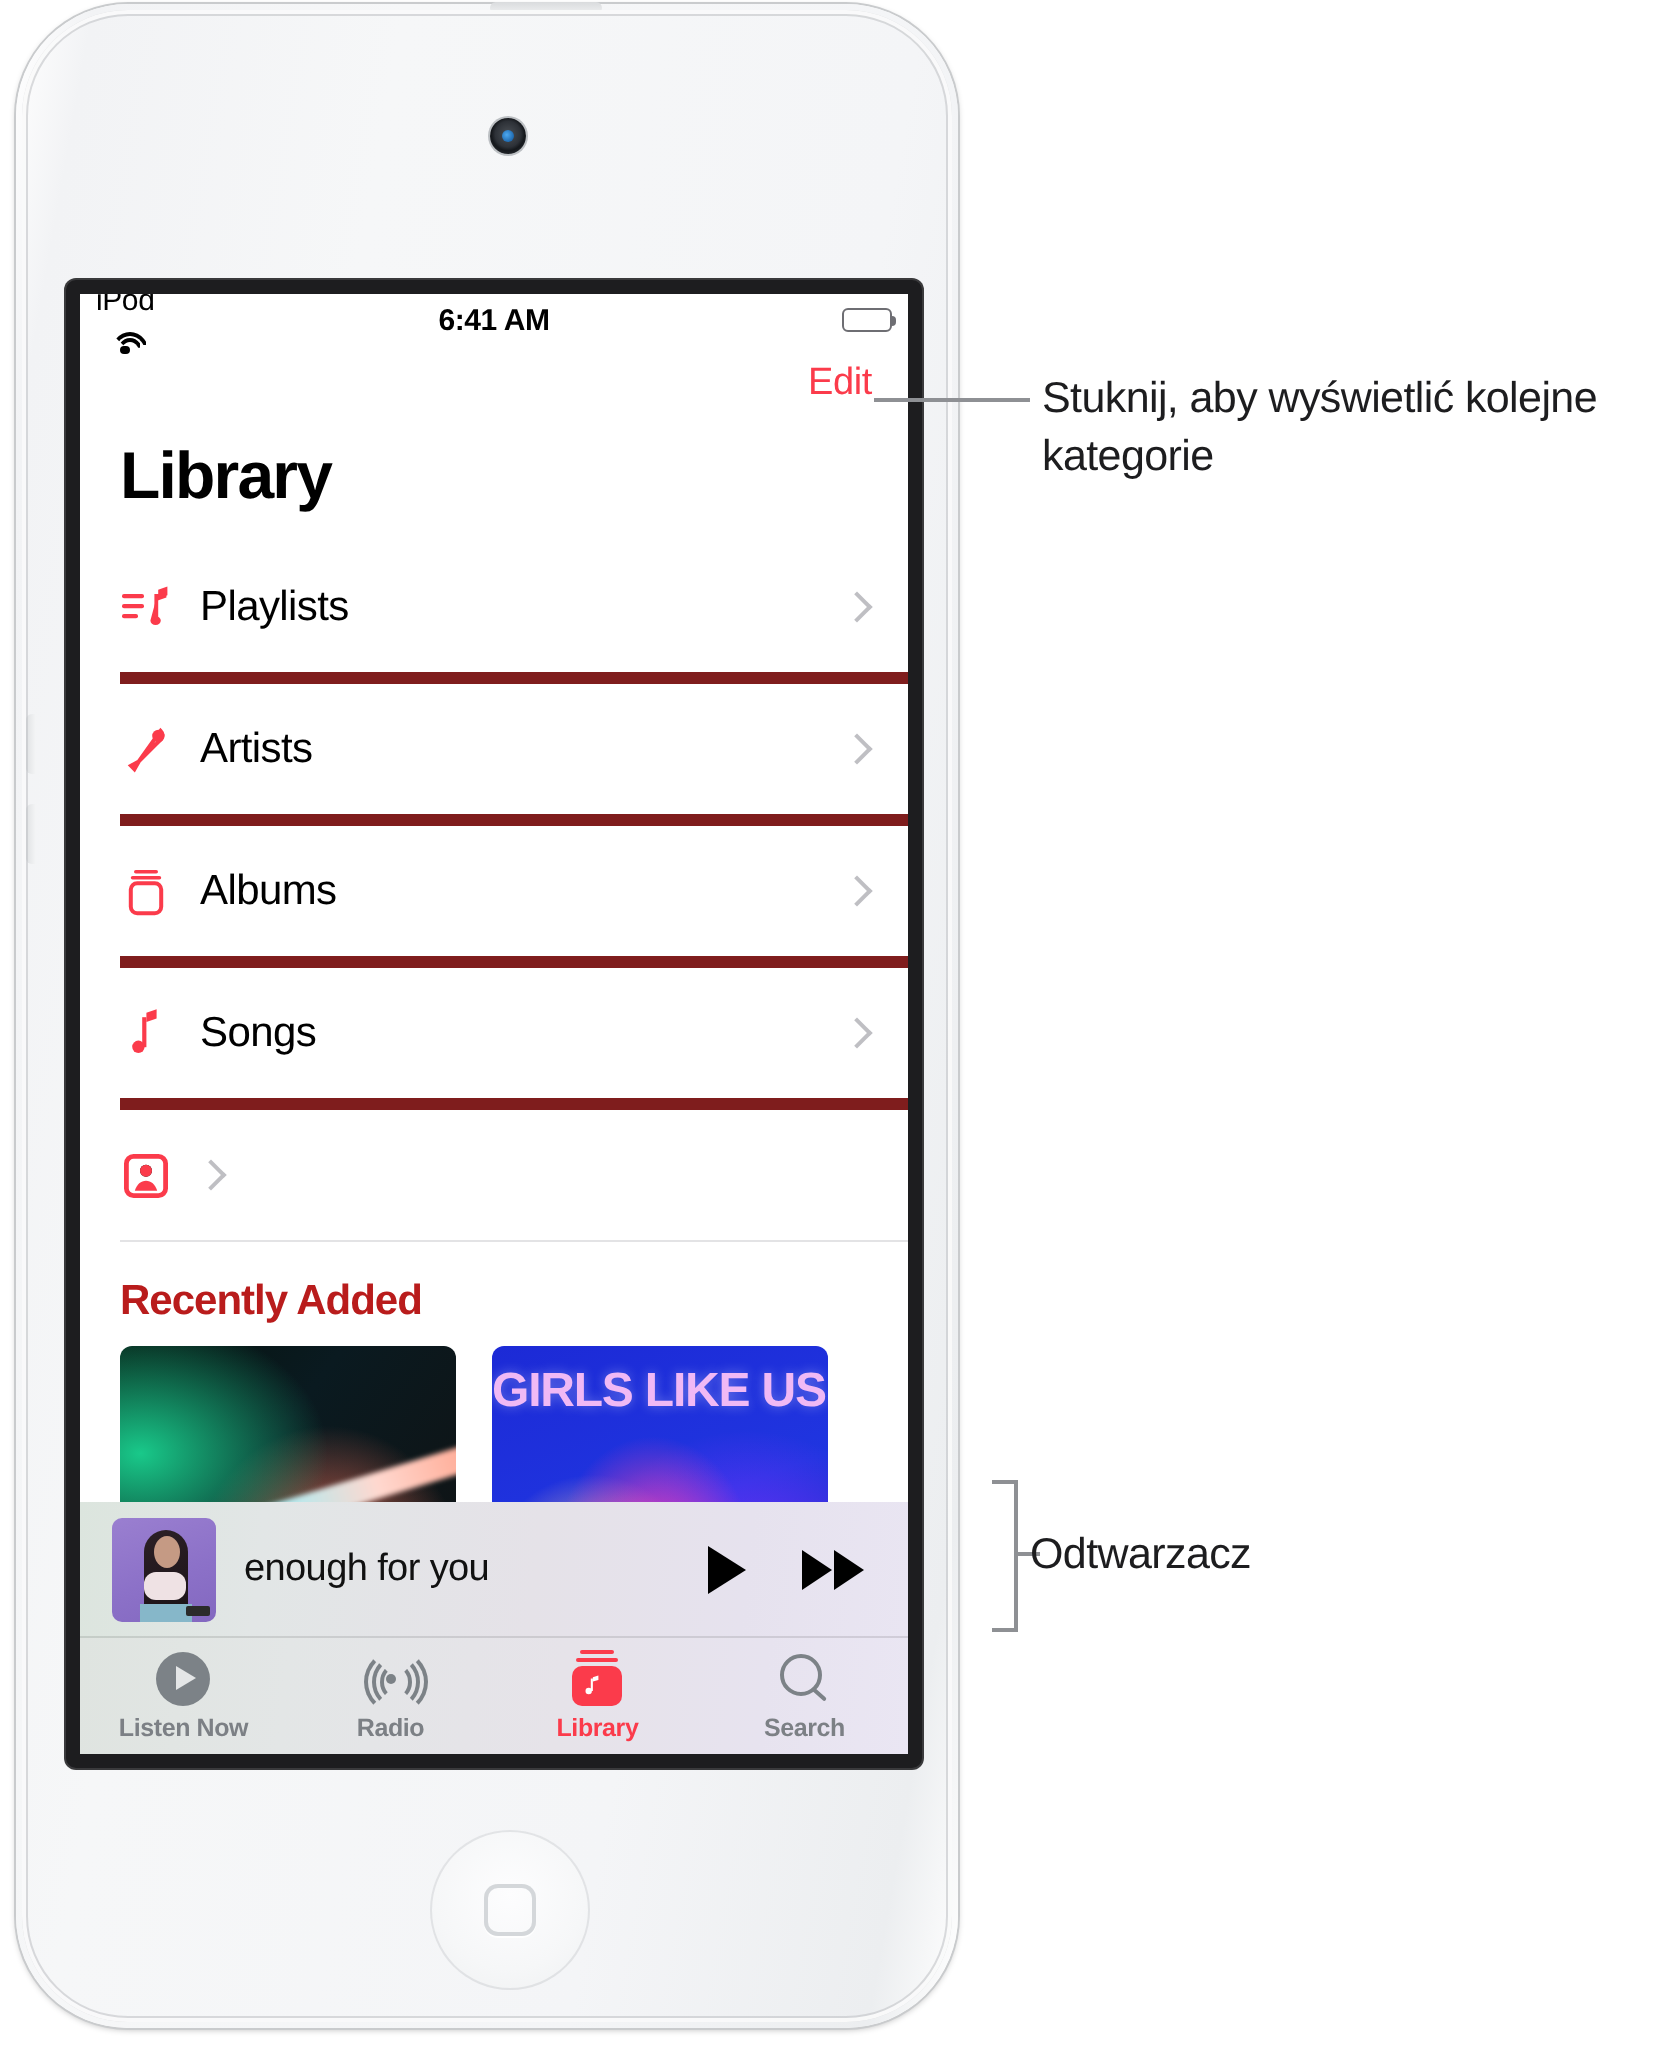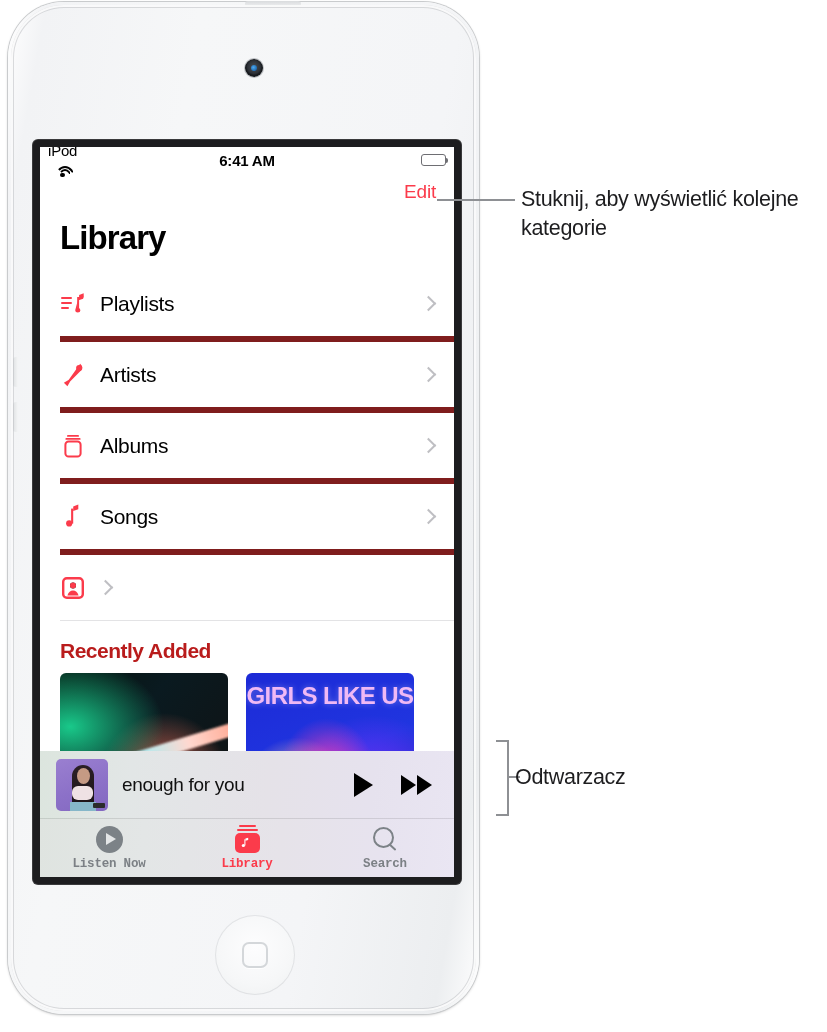--- a/index.html
+++ b/index.html
@@ -101,21 +101,21 @@
       radial-gradient(ellipse at 62% 68%, #f0705a 0%, rgba(240,112,90,0) 46%),
       linear-gradient(127deg,#05140f 0%, #0a1a20 38%, #111 100%);}
   #art-1:before{content:"";position:absolute;left:-14%;top:46%;width:128%;height:13px;
     background:linear-gradient(90deg,#16e0ff,#8ef3ff 40%,#ffd8cf 72%,#ff9f86);
     transform:rotate(-17deg);filter:blur(1.2px);border-radius:6px;}
   #art-2{background:
       radial-gradient(ellipse at 48% 62%, #ff3fb0 0%, rgba(255,63,176,0) 40%),
       radial-gradient(ellipse at 76% 72%, #7d32ff 0%, rgba(125,50,255,0) 46%),
       radial-gradient(ellipse at 30% 70%, #ffc5a8 0%, rgba(255,197,168,0) 32%),
       linear-gradient(160deg,#1c2ad6 0%, #2035e0 50%, #1a1fb0 100%);}
-  #art-2 .capt{position:absolute;left:0;right:0;top:9px;text-align:center;color:#f0b9f5;
+  #art-2 .capt{position:absolute;left:0;right:0;top:9px;text-align:left;color:#f0b9f5;
     font-size:24px;font-weight:bold;letter-spacing:-.6px;text-shadow:0 0 6px rgba(255,255,255,.35);}
 
   
   #miniplayer{
     position:absolute;left:0;right:0;bottom:58px;height:68px;
     background:linear-gradient(96deg,#dce5de 0%,#e2e6e6 22%,#e5e2e8 55%,#e6e2ee 80%,#e9e5f2 100%);
     display:flex;align-items:center;padding:0 16px;box-sizing:border-box;
     border-bottom:1px solid rgba(0,0,0,.10);
   }
   #mini-art{width:52px;height:52px;border-radius:5px;flex:none;position:relative;overflow:hidden;
@@ -132,21 +132,21 @@
   .tri{width:0;height:0;border-left:19px solid #000;border-top:12px solid transparent;border-bottom:12px solid transparent;}
   .tri-s{width:0;height:0;border-left:15px solid #000;border-top:10.5px solid transparent;border-bottom:10.5px solid transparent;}
   #btn-next{gap:1px;margin-right:6px;}
 
   
   #tabbar{
     position:absolute;left:0;right:0;bottom:0;height:58px;
     background:linear-gradient(96deg,#dfe4e0 0%,#e3e6e6 25%,#e6e3e9 58%,#e7e3ef 82%,#eae6f3 100%);
     display:flex;align-items:flex-start;padding-top:5px;box-sizing:border-box;
   }
-  .tab{flex:1;display:flex;flex-direction:column;align-items:center;gap:3px;cursor:pointer;font-family:Liberation Mono, monospace;}
+  .tab{flex:1;display:flex;flex-direction:column;align-items:center;gap:3px;cursor:pointer;}
   .tab .ticon{height:30px;display:flex;align-items:center;justify-content:center;}
   .tab .tlabel{font-size:12.5px;color:#7c8085;font-weight:bold;letter-spacing:-.2px;}
   .tab.active .tlabel{color:#fb3b4b;}
 
   .ic-listen{width:27px;height:27px;border-radius:50%;background:#7c8287;position:relative;}
   .ic-listen:after{content:"";position:absolute;left:10px;top:7.5px;width:0;height:0;
     border-left:10px solid #e4e6e7;border-top:6px solid transparent;border-bottom:6px solid transparent;}
   .ic-browse{width:26px;height:26px;display:grid;grid-template-columns:11px 11px;grid-template-rows:11px 11px;gap:4px;}
   .ic-browse span{background:#7c8287;border-radius:2px;display:block;}
   .ic-radio{width:32px;height:26px;position:relative;}
@@ -310,20 +310,31 @@
     </div>
   </div>
 
   <div id="tabbar">
     <div class="tab">
       <span class="ticon">
           <span class="ic-listen"></span>
         </span>
       <span class="tlabel">Listen Now</span>
     </div>
+    <div class="tab">
+      <span class="ticon">
+        <span class="ic-radio">
+            <span class="arc a3"></span>
+            <span class="arc a2"></span>
+            <span class="arc a1"></span>
+            <span class="dot"></span>
+          </span>
+      </span>
+      <span class="tlabel">Radio</span>
+    </div>
     <div class="tab active">
       <span class="ticon">
         <span class="ic-library">
           <span class="b1"></span>
             <span class="b2"></span>
             <span class="body"></span>
           <svg class="note" width="13" height="14" viewBox="0 0 13 14" style="position:absolute;left:7px;top:12px;">
             <g fill="#ffffff">
                 <circle cx="3.4" cy="10.6" r="2.3"></circle>
                 <rect x="4.9" y="1.6" width="1.5" height="9"></rect>

